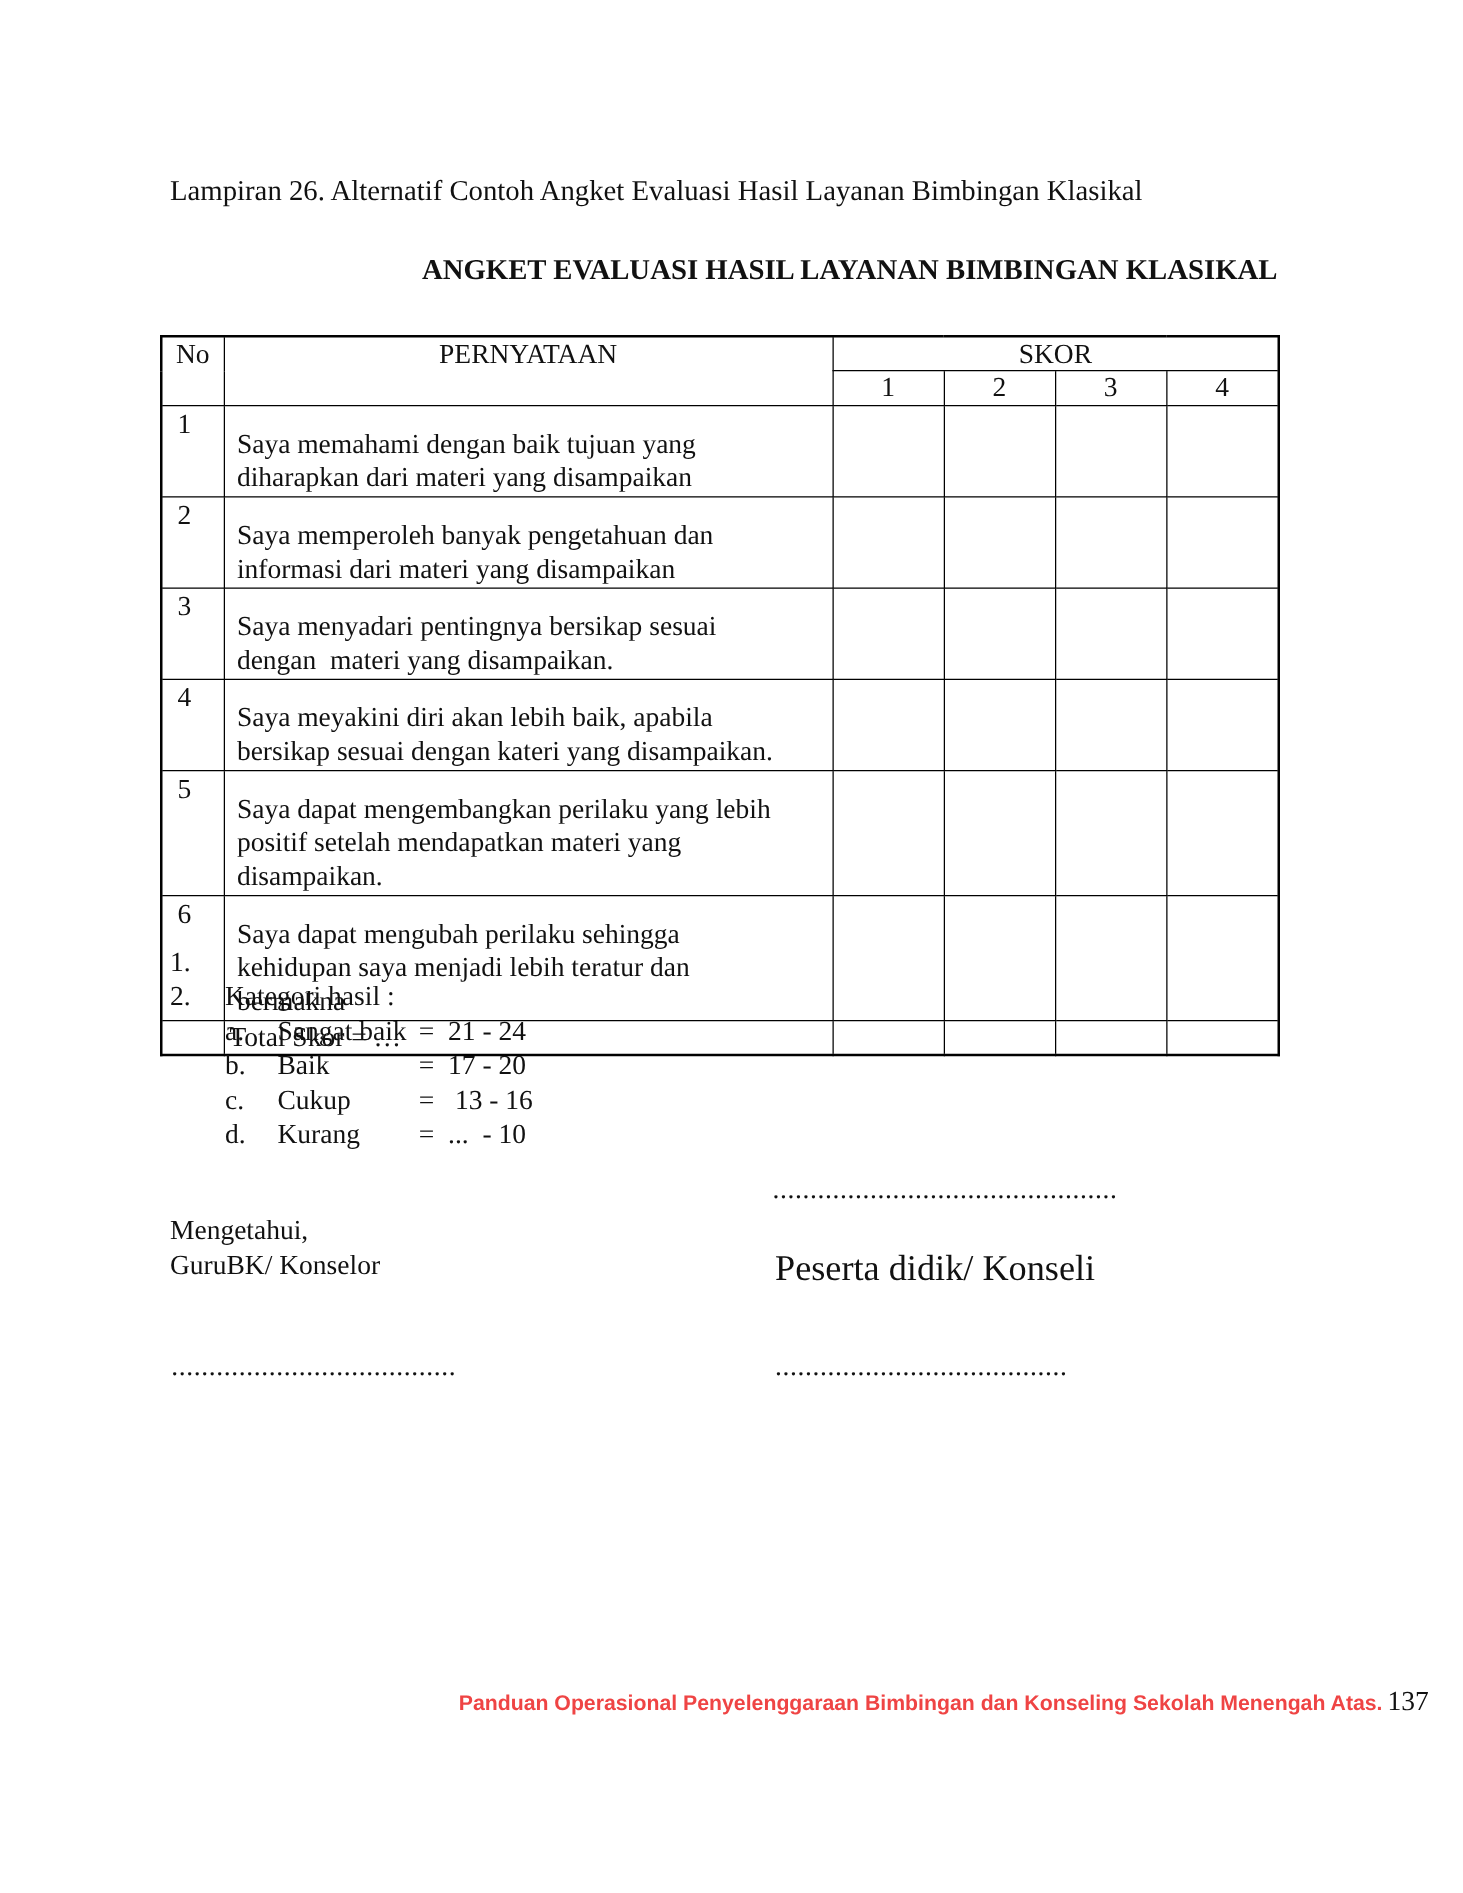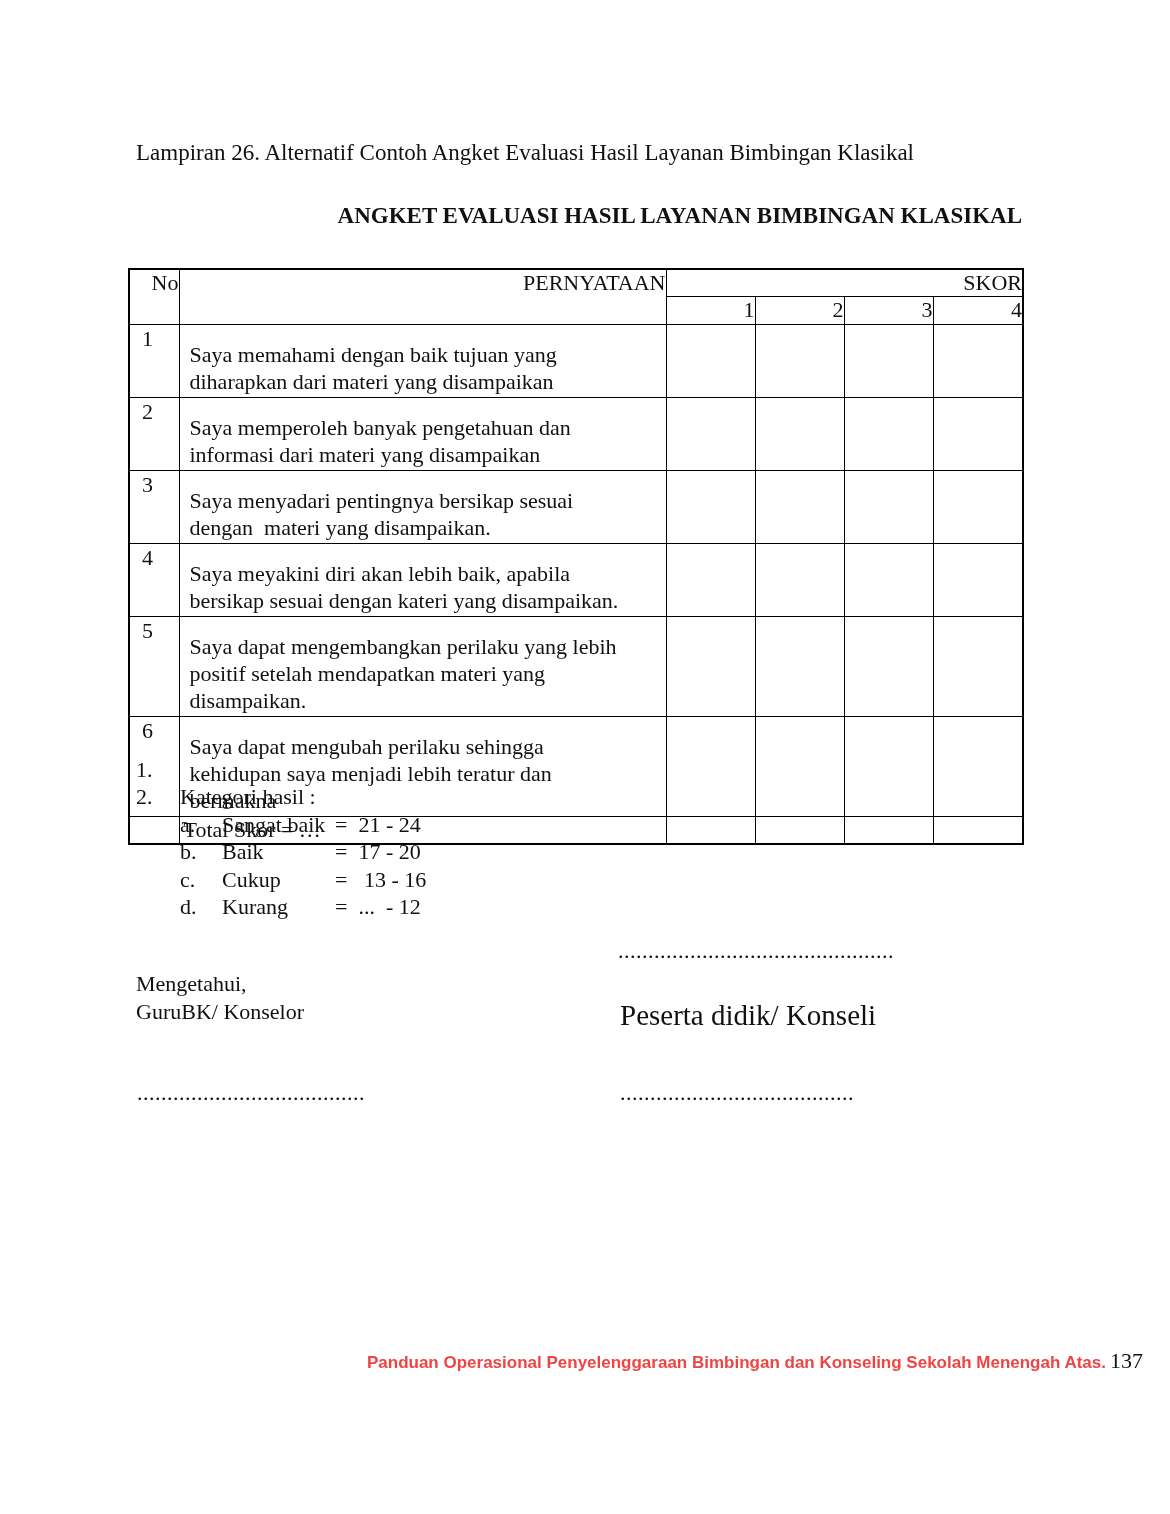--- a/index.html
+++ b/index.html
@@ -28,21 +28,21 @@
     border-collapse: collapse; table-layout: fixed;
     border: 2px solid #000;
     font-size: 22px;
   }
   table.angket td, table.angket th {
     border: 1px solid #000;
     vertical-align: top;
     font-weight: normal;
   }
   th.h-no, th.h-pern, th.h-skor, th.h-digit {
-    font-weight: bold; text-align: right; vertical-align: middle;
+    font-weight: bold; text-align: center; vertical-align: middle;
   }
   tr.skor-row { height: 27px; }
   tr.digit-row { height: 28px; }
   td.no-cell { padding: 1px 2px 0 12px; }
   td.pern-cell {
     padding: 16px 26px 2px 10px;
     line-height: 27px;
     white-space: pre-wrap;
   }
   td.score-cell { }
@@ -192,21 +192,21 @@
     <span class="kat-value">=  17 - 20</span>
   </div>
   <div class="kat-item">
     <span class="kat-letter">c.</span>
     <span class="kat-label">Cukup</span>
     <span class="kat-value">=   13 - 16</span>
   </div>
   <div class="kat-item">
     <span class="kat-letter">d.</span>
     <span class="kat-label">Kurang</span>
-    <span class="kat-value">=  ...  - 12</span>
+    <span class="kat-value">=  ...  - 10</span>
   </div>
 </div>
 
 <div class="abs dots sig-dotted-top">..............................................</div>
 <div class="abs sig-mengetahui">Mengetahui,</div>
 <div class="abs sig-left-role">GuruBK/ Konselor</div>
 <div class="abs sig-right-role">Peserta didik/ Konseli</div>
 <div class="abs dots sig-dotted-left">......................................</div>
 <div class="abs dots sig-dotted-right">.......................................</div>
 

